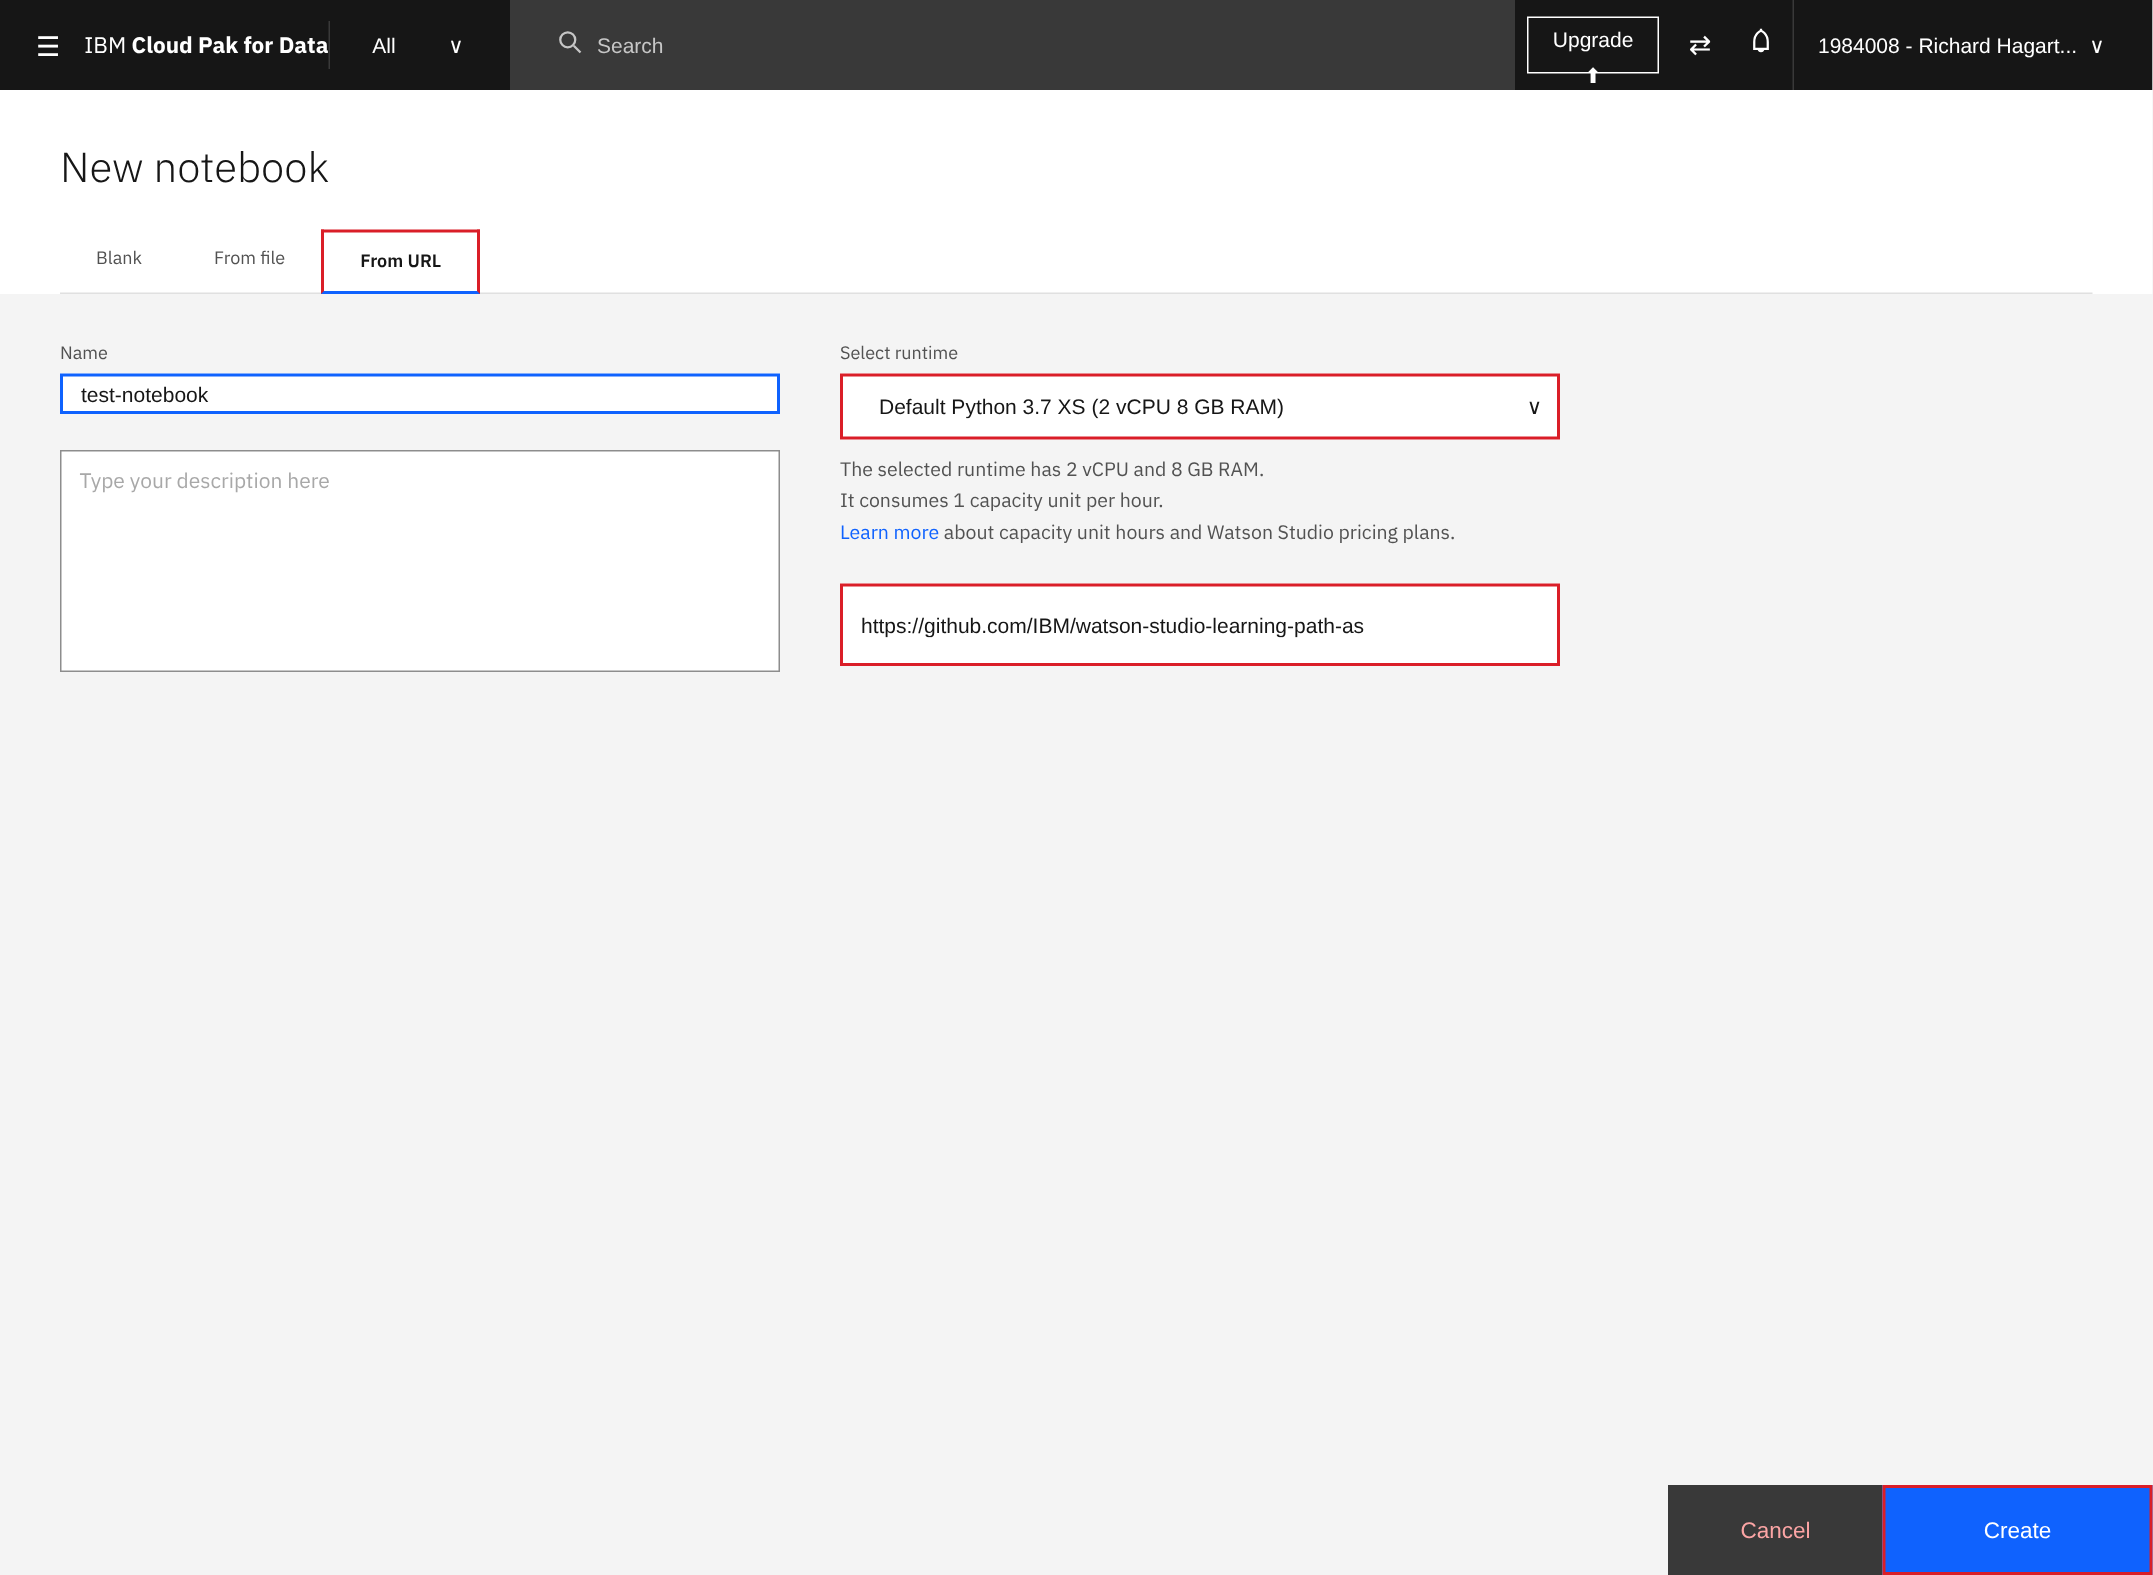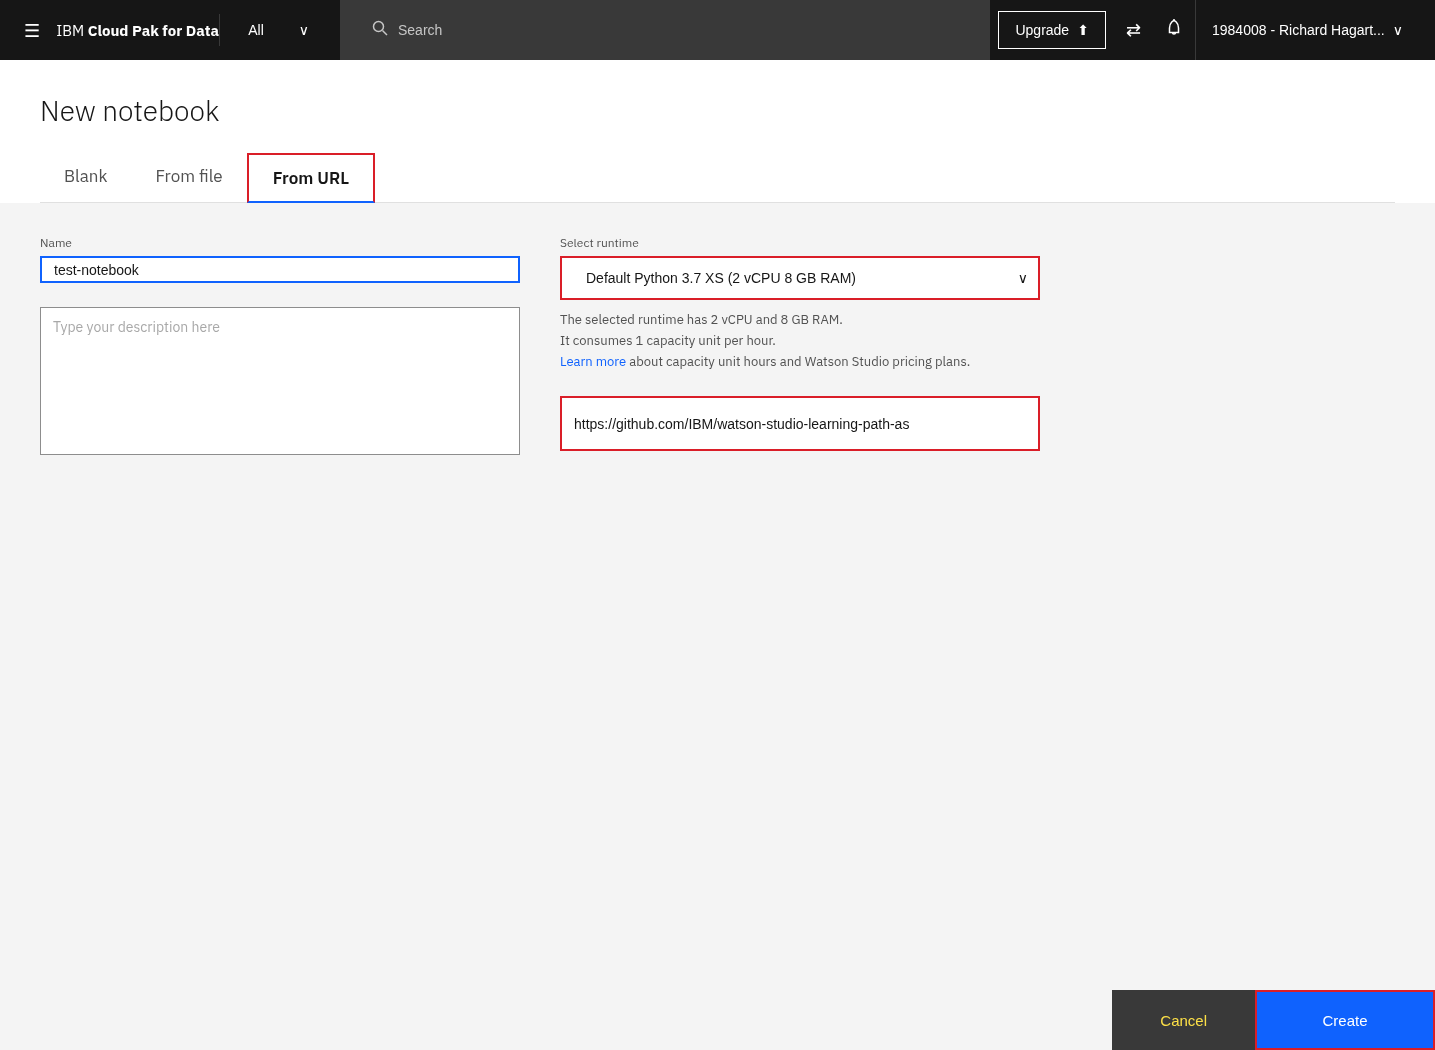--- a/index.html
+++ b/index.html
@@ -73,20 +73,21 @@
       align-items: center;
       gap: 8px;
       border: 1px solid #fff;
       background: transparent;
       color: #fff;
       font-size: 14px;
       padding: 6px 16px;
       cursor: pointer;
       height: 38px;
       margin: 0 8px;
+      flex-direction: column;
     }
     .topnav-icon-btn {
       background: transparent;
       border: none;
       color: #fff;
       font-size: 18px;
       padding: 8px 12px;
       cursor: pointer;
       height: 60px;
       display: flex;
@@ -119,21 +120,21 @@
     }
 
     
     .tabs {
       display: flex;
       border-bottom: 1px solid #e0e0e0;
       background: #fff;
     }
     .tab {
       padding: 12px 24px;
-      font-size: 17px;
+      font-size: 12px;
       color: #525252;
       cursor: pointer;
       border-bottom: 2px solid transparent;
       margin-bottom: -1px;
       position: relative;
     }
     .tab.active {
       color: #161616;
       font-weight: 600;
       border-bottom: 2px solid #0f62fe;
@@ -251,21 +252,21 @@
       right: 0;
       height: 60px;
       display: flex;
       align-items: stretch;
     }
     .bottom-bar-spacer {
       flex: 1;
     }
     .bottom-cancel {
       background: #393939;
-      color: #fde047;
+      color: #fca5a5;
       border: none;
       font-size: 15px;
       padding: 0 48px;
       cursor: pointer;
       height: 60px;
     }
     .bottom-create {
       background: #0f62fe;
       color: #fff;
       border: 2px solid #da1e28;

